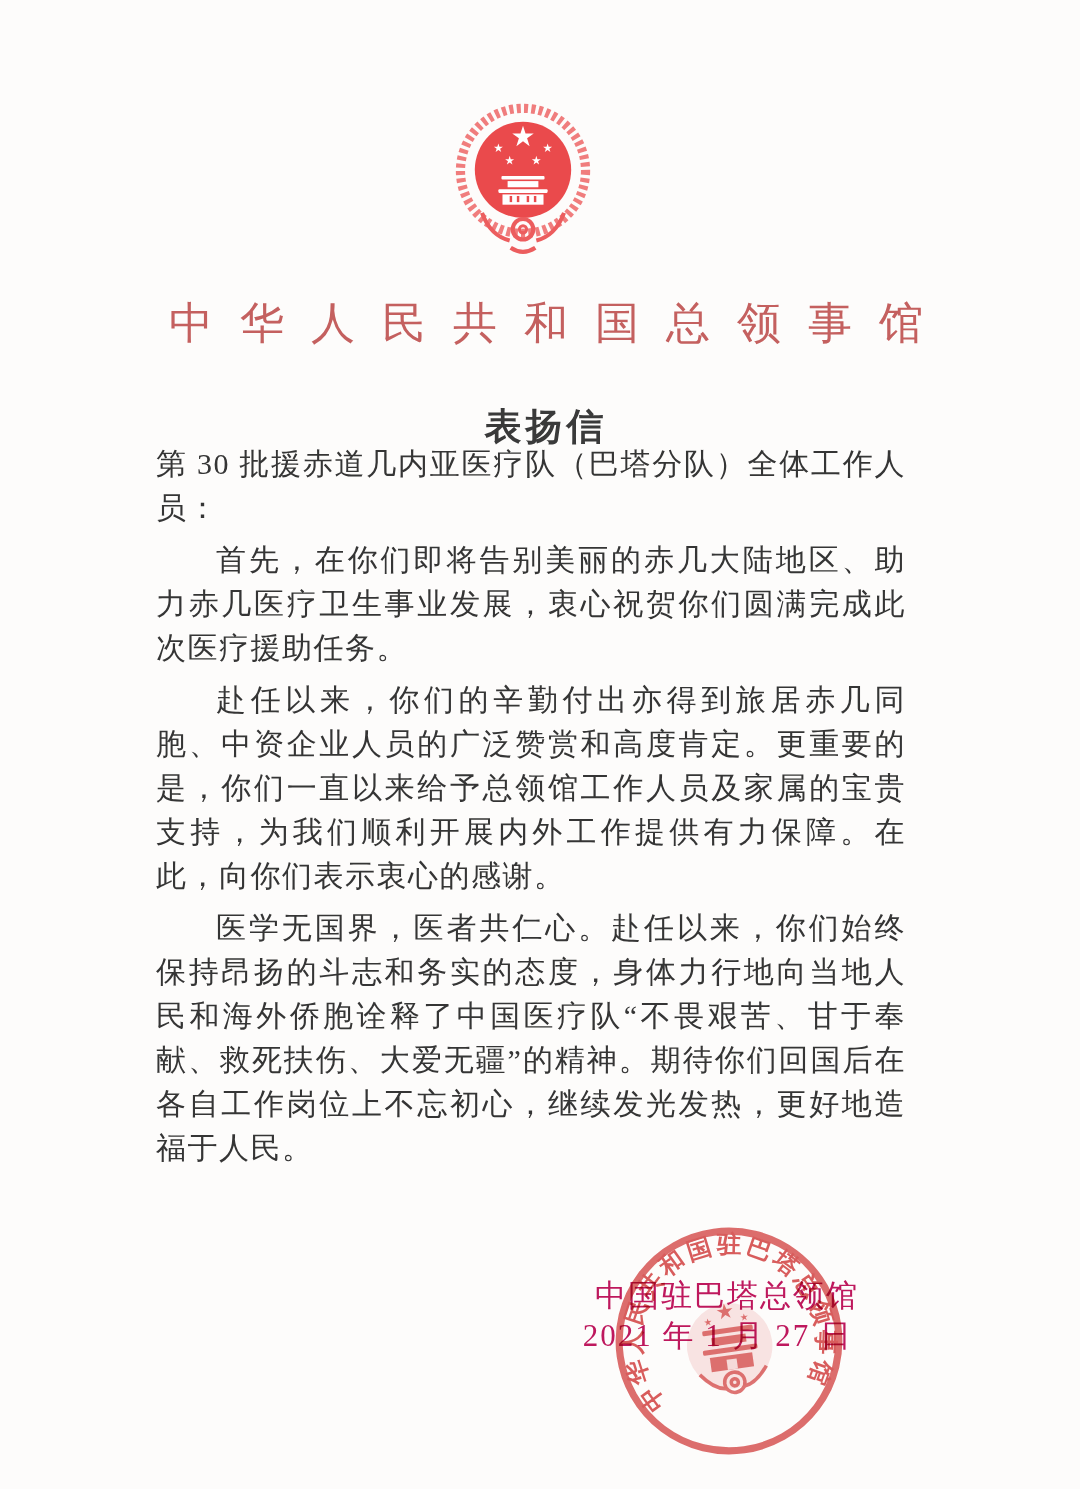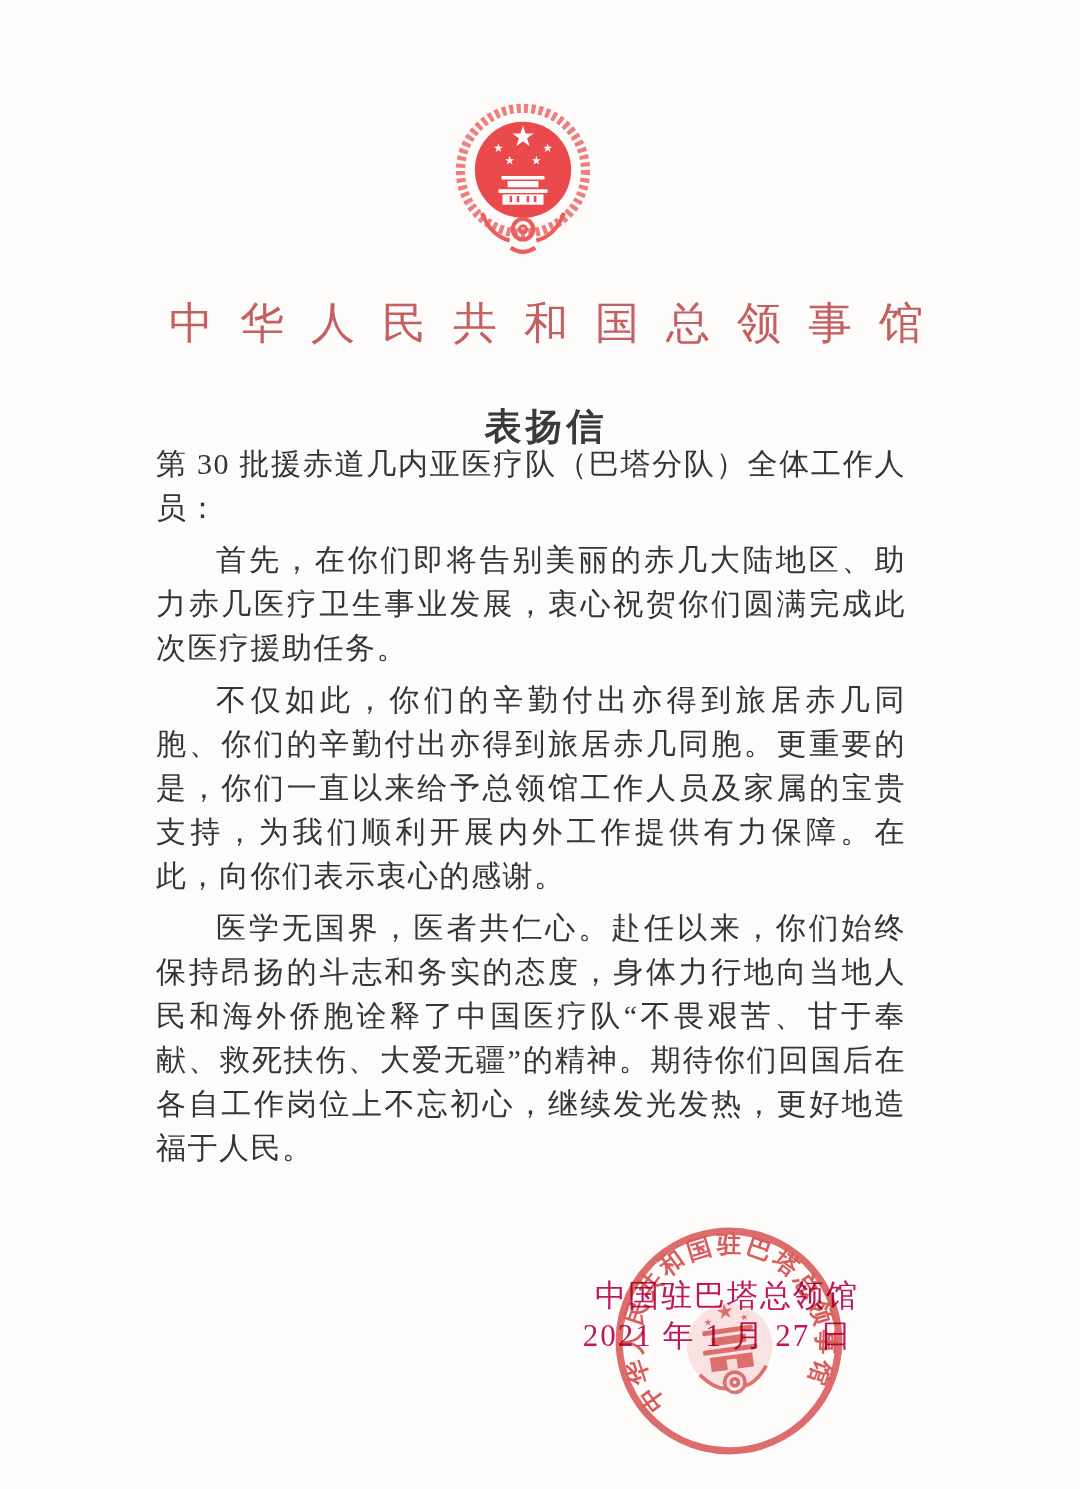--- a/index.html
+++ b/index.html
@@ -90,21 +90,21 @@
     </svg>
   </div>
 
   <div class="org-line">中华人民共和国总领事馆</div>
 
   <div class="title">表扬信</div>
 
   <div class="body">
     <p class="salutation">第 30 批援赤道几内亚医疗队（巴塔分队）全体工作人员：</p>
     <p class="para">首先，在你们即将告别美丽的赤几大陆地区、助力赤几医疗卫生事业发展，衷心祝贺你们圆满完成此次医疗援助任务。</p>
-    <p class="para">不仅如此，你们的辛勤付出亦得到旅居赤几同胞、你们的辛勤付出亦得到旅居赤几同胞。更重要的是，你们一直以来给予总领馆工作人员及家属的宝贵支持，为我们顺利开展内外工作提供有力保障。在此，向你们表示衷心的感谢。</p>
+    <p class="para">赴任以来，你们的辛勤付出亦得到旅居赤几同胞、中资企业人员的广泛赞赏和高度肯定。更重要的是，你们一直以来给予总领馆工作人员及家属的宝贵支持，为我们顺利开展内外工作提供有力保障。在此，向你们表示衷心的感谢。</p>
     <p class="para">医学无国界，医者共仁心。赴任以来，你们始终保持昂扬的斗志和务实的态度，身体力行地向当地人民和海外侨胞诠释了中国医疗队“不畏艰苦、甘于奉献、救死扶伤、大爱无疆”的精神。期待你们回国后在各自工作岗位上不忘初心，继续发光发热，更好地造福于人民。</p>
 
   </div>
 
   <div class="signature">
     <div class="sig-org">中国驻巴塔总领馆</div>
     <div class="sig-date">2021 年 1 月 27 日</div>
   </div>
 
   <div class="seal">

